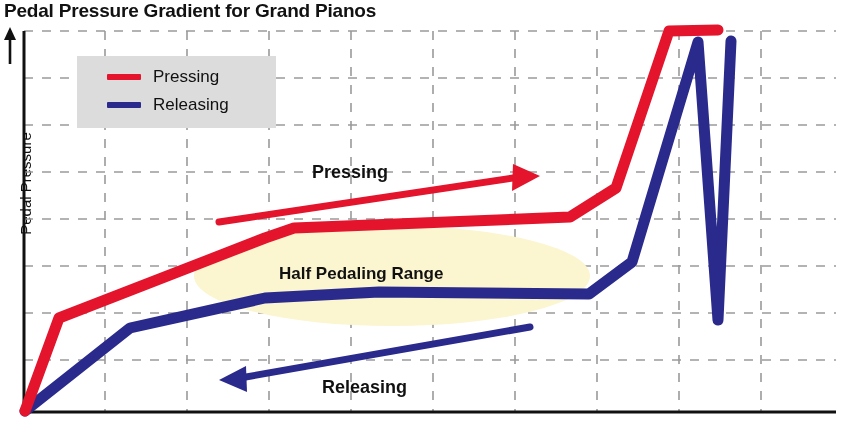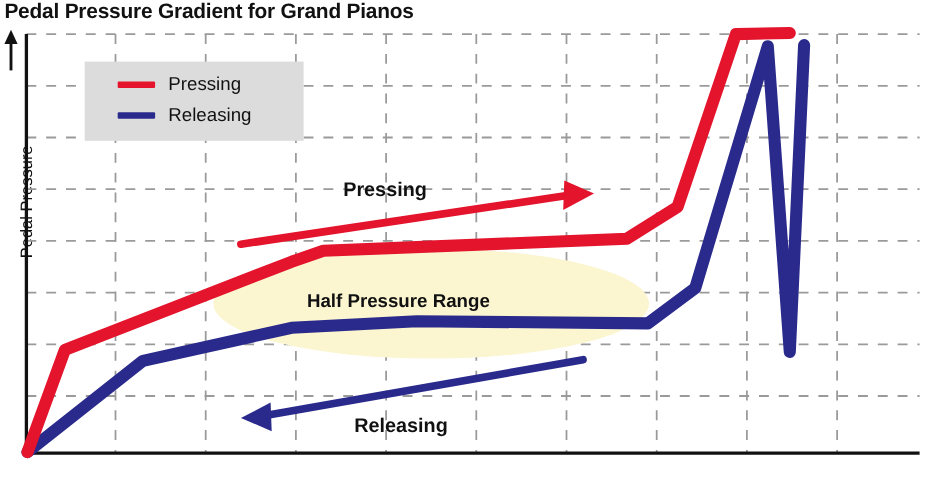--- a/index.html
+++ b/index.html
@@ -151,21 +151,21 @@
     </g>
 
     <g>
       <line x1="530" y1="327" x2="240" y2="378" stroke="#2a2a8c" stroke-width="7" stroke-linecap="round"></line>
       <polygon points="246,366 219,380 247,392" fill="#2a2a8c"></polygon>
     </g>
   </svg>
 
   <div class="annot annot-pressing">Pressing</div>
 
-  <div class="annot annot-half">Half Pressure Range</div>
+  <div class="annot annot-half">Half Pedaling Range</div>
 
   <div class="annot annot-releasing">Releasing</div>
 
   <div class="legend-box">
     <div class="legend-row legend-row-0">
       <span class="legend-swatch" style="background:#e3142c;"></span>
       <span class="legend-text">Pressing</span>
     </div>
     <div class="legend-row legend-row-1">
       <span class="legend-swatch" style="background:#2a2a8c;"></span>

